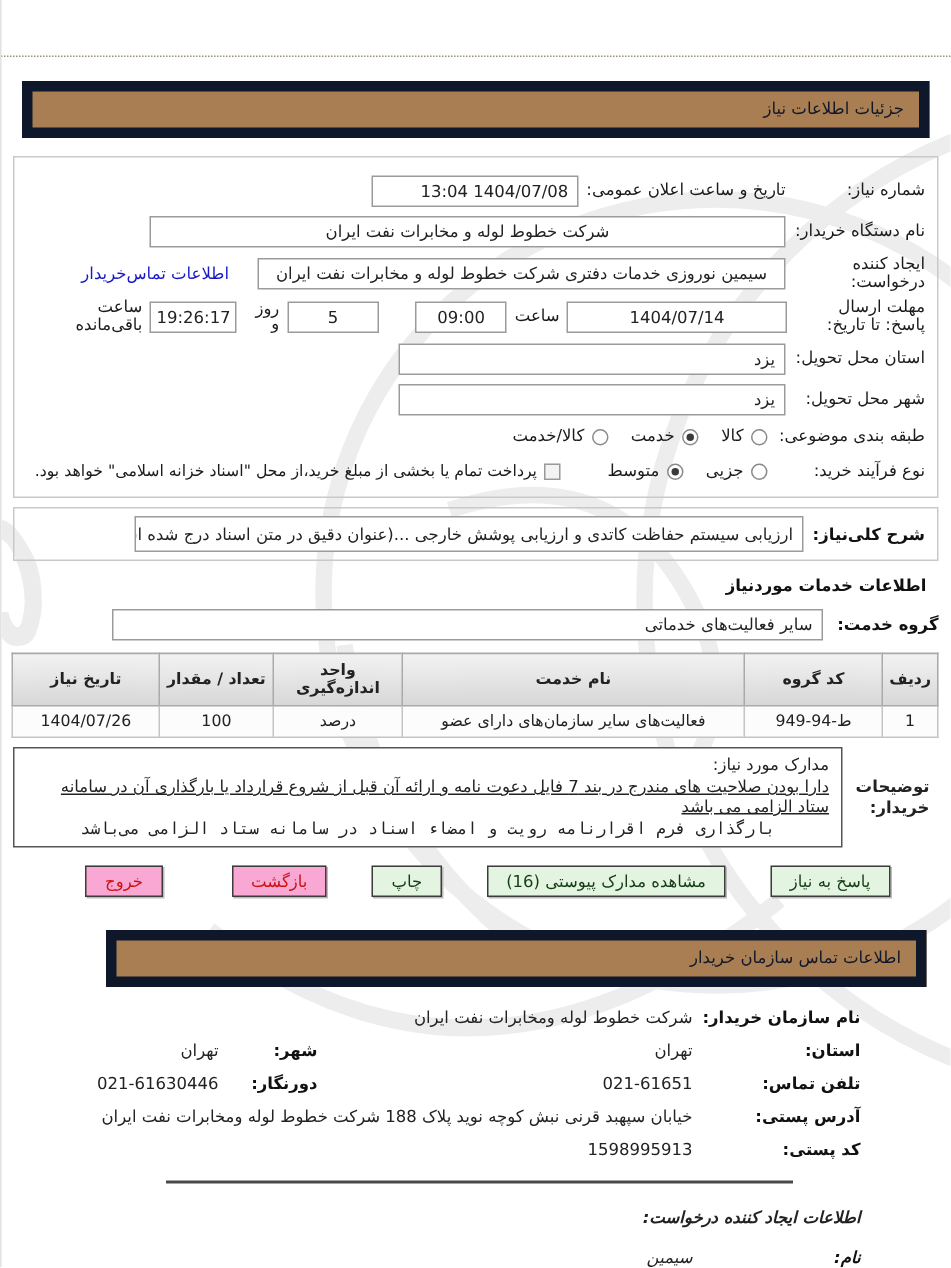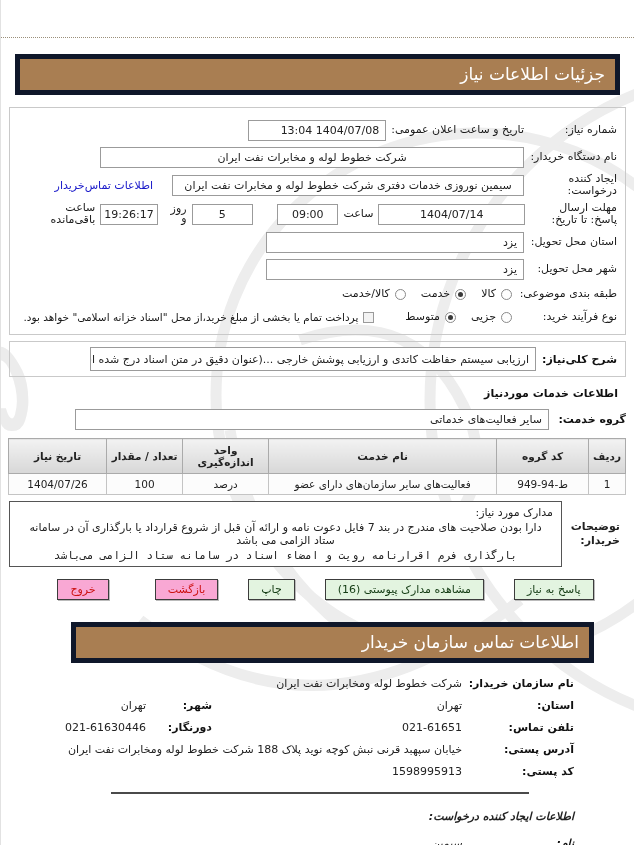--- a/index.html
+++ b/index.html
@@ -7,24 +7,24 @@
   body { font-family:"DejaVu Sans", sans-serif; }
   .page{
     position:relative; width:634px; height:845px; margin:0 auto;
     background:#fff; overflow:hidden; direction:rtl;
     font-size:11px; color:#222; border-left:1px solid #e2e2e2;
   }
   .watermark{ position:absolute; inset:0; z-index:0; pointer-events:none; }
   .content{ position:relative; z-index:1; }
   .dotted{ border-top:1px dotted #9a8f7a; margin-top:37px; }
   .hdr-bar{
-    background:#a97e52; border:5px solid #0f172a; color:#ffffff;
-    font-size:17px; padding:5px 10px 6px; margin:16px 14px 0;
-  }
-  .hdr-bar.second{ margin:22px 40px 0 70px;padding-left:24px; }
+    background:#a97e52; border:7px solid #0f172a; color:#0f172a;
+    font-size:11px; padding:5px 10px 6px; margin:16px 14px 0;
+  }
+  .hdr-bar.second{ margin:22px 16px 0 70px;padding-left:24px; }
   .panel{ border:1px solid #c9c9c9; background:transparent; margin:12px 8px 0; padding:6px 8px 8px; }
   .frow{ display:flex; align-items:center; margin-top:5px; min-height:22px; gap:5px; }
   .lbl{ color:#1a1a1a; line-height:12px; }
   .blbl{ font-weight:bold; color:#111; }
   .ibox{
     border:1px solid #9b9b9b; background:#fff; height:21px;
     display:flex; align-items:center; padding:0 6px; overflow:hidden; white-space:nowrap;
   }
   .link{ color:#1717c9; cursor:pointer; }
   .radio{ width:11px; height:11px; border:1px solid #8a8a8a; border-radius:50%;
@@ -35,21 +35,21 @@
   table.svc{ width:618px; margin:8px 8px 0; border-collapse:collapse; }
   table.svc th{
     background:linear-gradient(#f2f2f2,#d7d7d7); border:1px solid #aaa;
     font-size:10.5px; font-weight:bold; padding:5px 4px; color:#222;
   }
   table.svc td{ border:1px solid #c4c4c4; background:#fcfcfc; padding:4px; text-align:center; font-size:10.5px; }
   .notes-wrap{ display:flex; margin:6px 8px 12px; align-items:center; }
   .notes-lbl{ width:64px; font-weight:bold; padding-right:6px; line-height:14px; }
   .notes-box{ flex:1; border:1px solid #555; background:#fff; padding:4px 8px; min-height:60px; }
   .notes-box .l1{ text-align:right; margin-bottom:2px; }
-  .notes-box .l2{ text-align:center; margin-bottom:2px; }
+  .notes-box .l2{ text-align:right; margin-bottom:2px;text-decoration:underline; }
   .notes-box .l3{ text-align:center;font-family:Liberation Mono, monospace; }
   .btn-row{ display:flex; justify-content:center; gap:30px; margin-top:10px; }
   .btn{ border:1px solid #3c3c3c; font-size:11px; padding:3px 12px; cursor:pointer;
         font-family:"DejaVu Sans", sans-serif; box-shadow:1px 1px 0 #bbb; }
   .btn.green{ background:#e3f4e0; color:#143c14; }
   .btn.pink{ background:#f9a8d4; color:#c11;margin-left:16px; }
   .contact{ padding:14px 60px 0 20px; }
   .crow{ display:grid; grid-template-columns:112px 250px 66px auto; align-items:center; margin-bottom:9px; }
   .crow .span3{ grid-column:2 / span 3; }
   .crow .blbl{ font-size:11px; }

